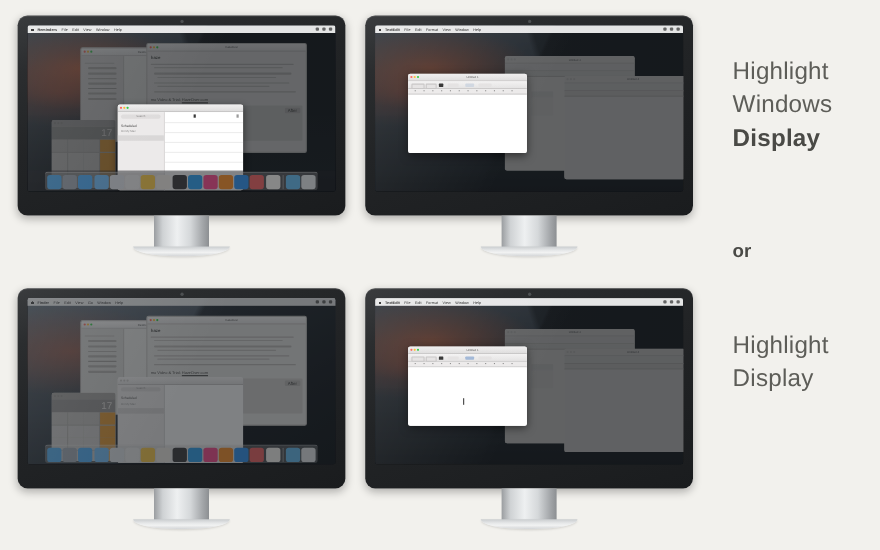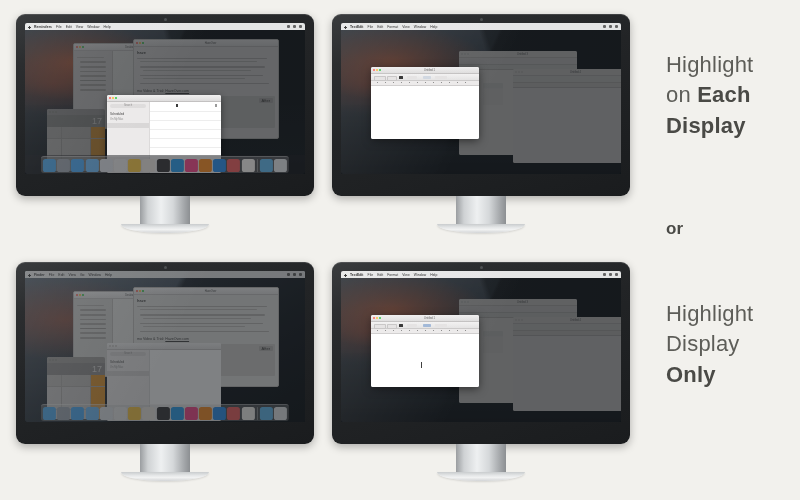--- a/index.html
+++ b/index.html
@@ -641,31 +641,26 @@
 
         <div class="glare"></div>
       </div>
     </div>
     <div class="standneck" style="top:182px;width:50px;height:32px;"></div>
     <div class="standfoot" style="top:210px;width:88px;height:9px;"></div>
   </div>
 
   <div class="caption" style="left:666px;top:50px;">
     <div>Highlight</div>
-    <div>
-      <span>on </span><b>Each</b>
-    </div>
+    <div>Windows</div>
     <div>
       <b>Display</b>
     </div>
   </div>
 
   <div class="or" style="left:666px;top:219px;">or</div>
 
   <div class="caption" style="left:666px;top:299px;">
     <div>Highlight</div>
     <div>Display</div>
-    <div>
-      <b>Only</b>
-    </div>
   </div>
 
 </div>
 
 </body></html>

